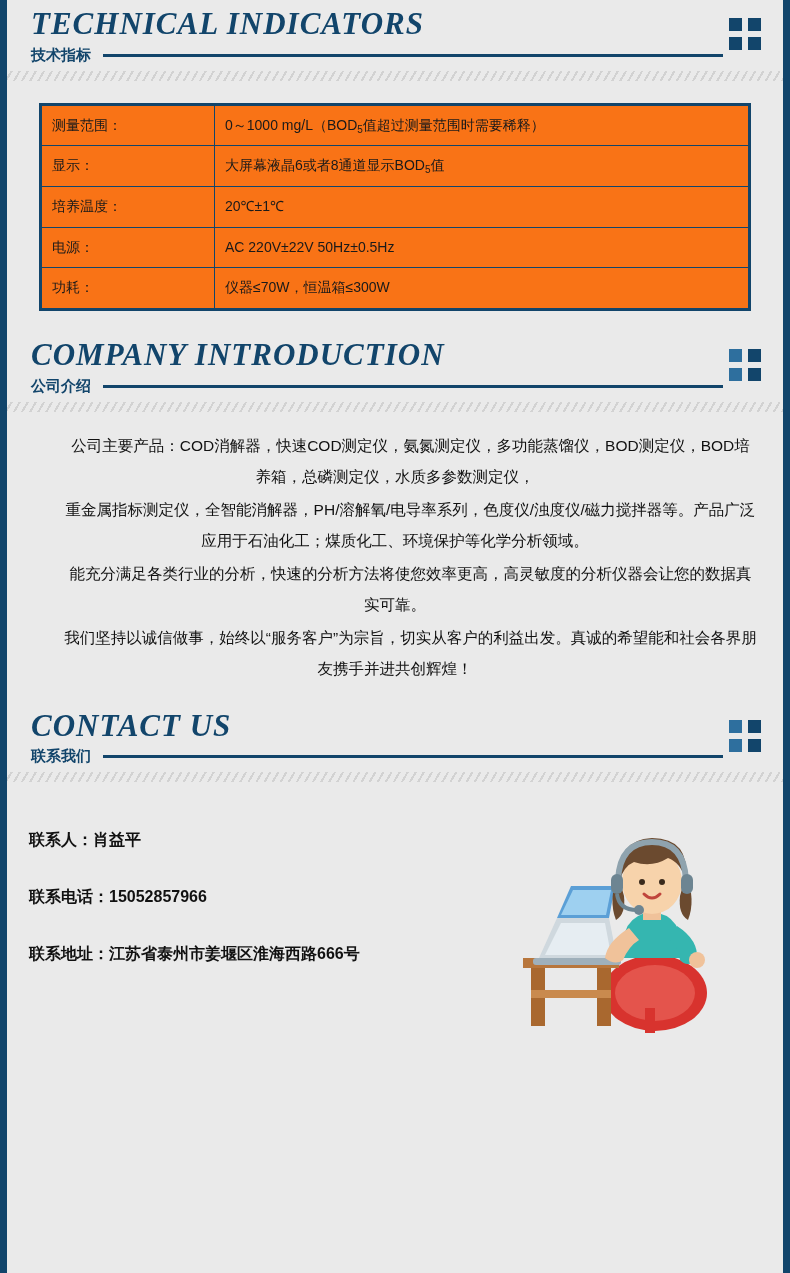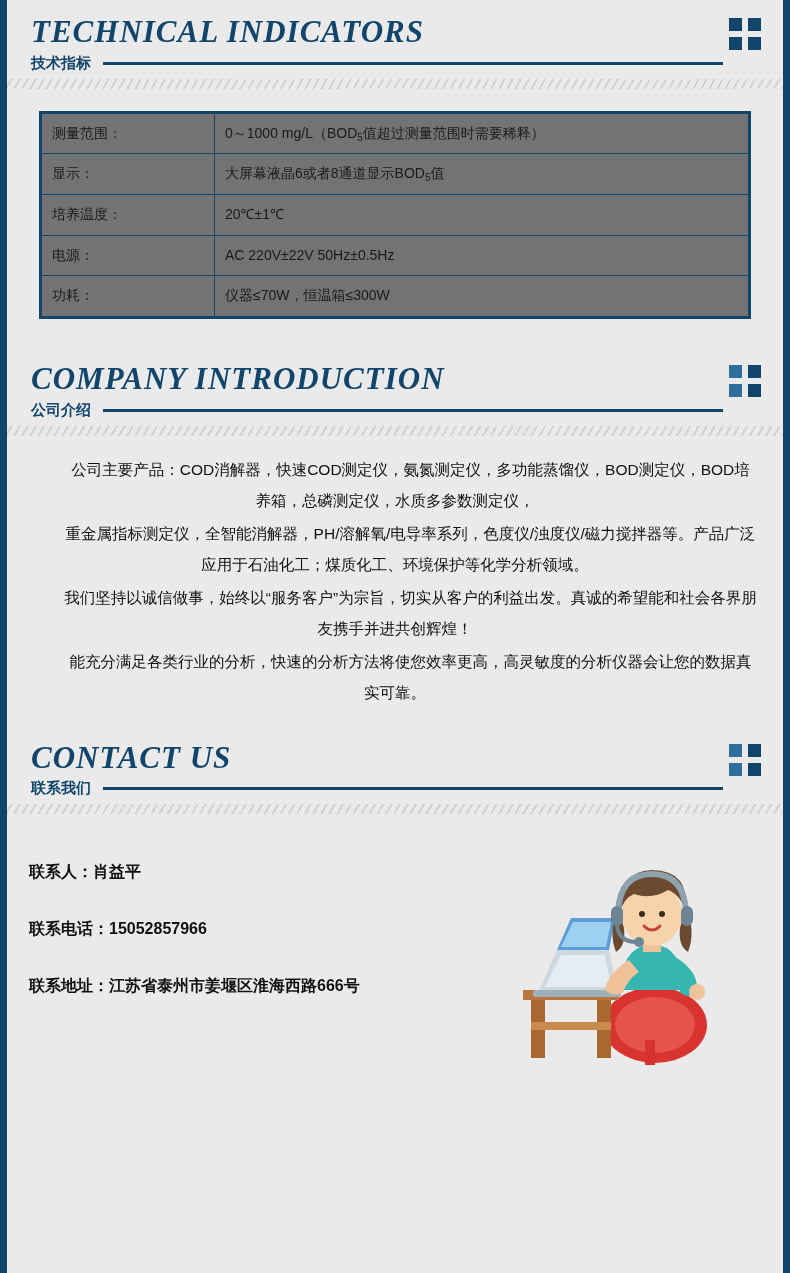--- a/index.html
+++ b/index.html
@@ -20,21 +20,21 @@
     height: 1273px;
     position: relative;
     background: #eaeaea;
     border-left: 7px solid #12456b;
     border-right: 7px solid #12456b;
     box-sizing: border-box;
   }
   
   .sec-header {
     position: relative;
-    padding: 14px 0 0 0;
+    padding: 6px 0 0 0;
   }
   .sec-header .en {
     font-family: "Liberation Serif", serif;
     font-weight: bold;
     font-style: italic;
     font-size: 31px;
     letter-spacing: 1px;
     color: #12456b;
     padding-left: 24px;
     line-height: 1.15;
@@ -83,23 +83,23 @@
     margin: 6px 0 0 0;
     background: repeating-linear-gradient(
       -60deg,
       #d2d2d2 0px, #d2d2d2 2px,
       #eaeaea 2px, #eaeaea 7px
     );
   }
 
   
   .table-wrap {
-    margin: 22px 32px 12px 32px;
+    margin: 22px 32px 4px 32px;
     border: 2px solid #12456b;
-    background: #737373;
+    background: #f97316;
   }
   table.specs {
     width: 100%;
     border-collapse: collapse;
     font-size: 14px;
   }
   table.specs td {
     border: 1px solid #12456b;
     padding: 9px 10px;
     vertical-align: middle;
@@ -212,22 +212,22 @@
         <i class="b"></i>
         <i class="c"></i>
         <i class="d"></i>
     </div>
   </div>
   <div class="hatch"></div>
 
   <div class="intro">
     <p>公司主要产品：COD消解器，快速COD测定仪，氨氮测定仪，多功能蒸馏仪，BOD测定仪，BOD培养箱，总磷测定仪，水质多参数测定仪，</p>
     <p>重金属指标测定仪，全智能消解器，PH/溶解氧/电导率系列，色度仪/浊度仪/磁力搅拌器等。产品广泛应用于石油化工；煤质化工、环境保护等化学分析领域。</p>
+    <p>能充分满足各类行业的分析，快速的分析方法将使您效率更高，高灵敏度的分析仪器会让您的数据真实可靠。</p>
     <p>我们坚持以诚信做事，始终以“服务客户”为宗旨，切实从客户的利益出发。真诚的希望能和社会各界朋友携手并进共创辉煌！</p>
-    <p>能充分满足各类行业的分析，快速的分析方法将使您效率更高，高灵敏度的分析仪器会让您的数据真实可靠。</p>
   </div>
 
   <div class="spacer-16"></div>
 
   <div class="sec-header">
     <div class="en">CONTACT US</div>
     <div class="cn-row">
       <div class="cn">联系我们</div>
       <div class="rule"></div>
     </div>

